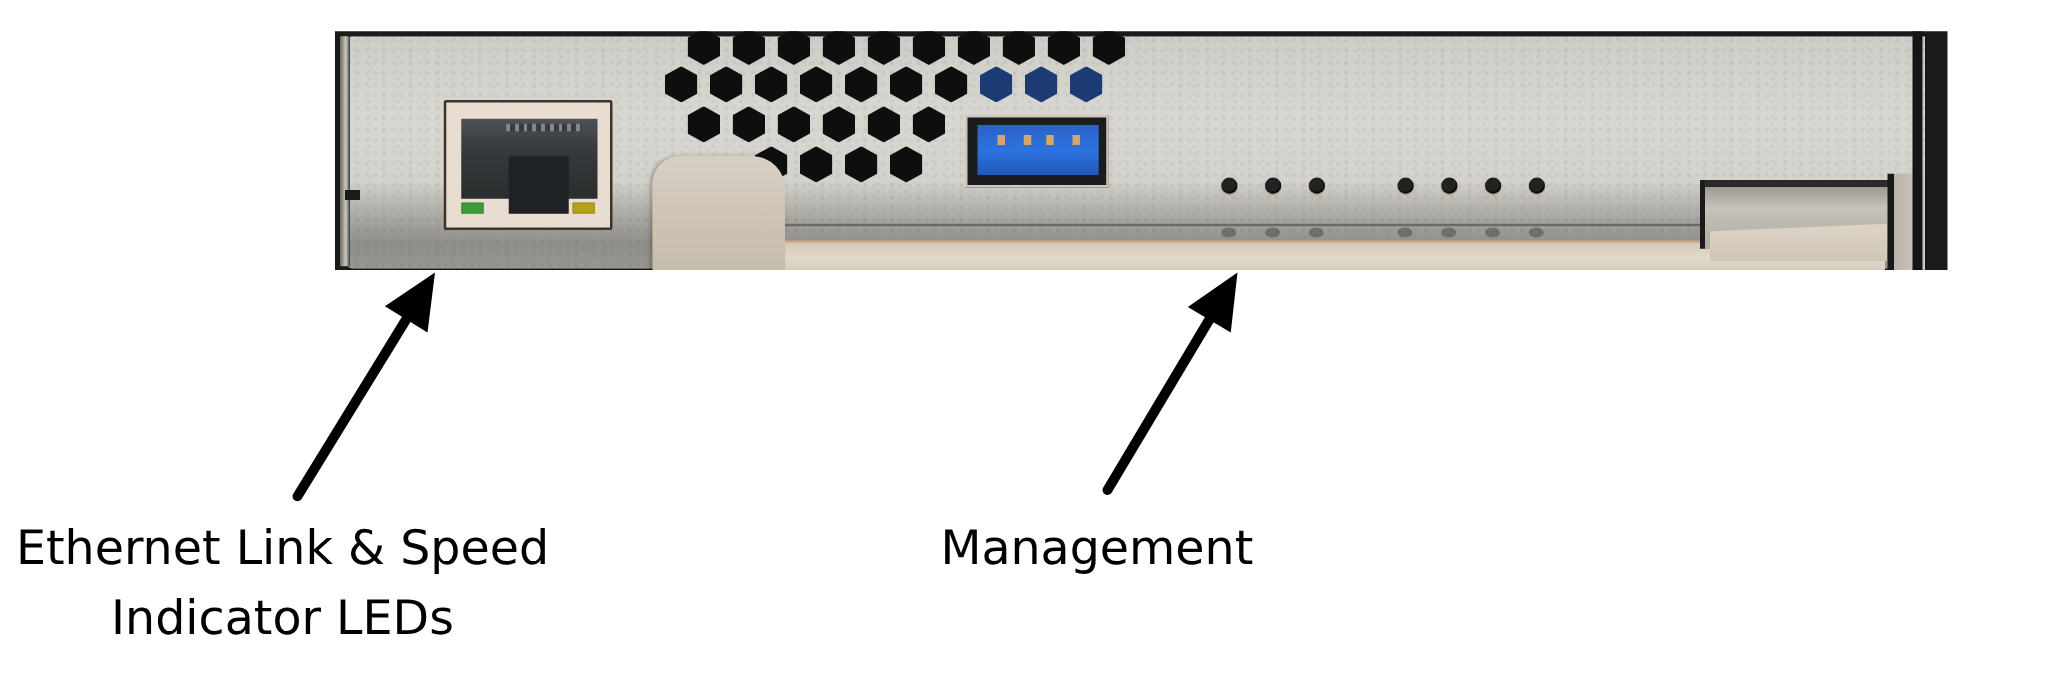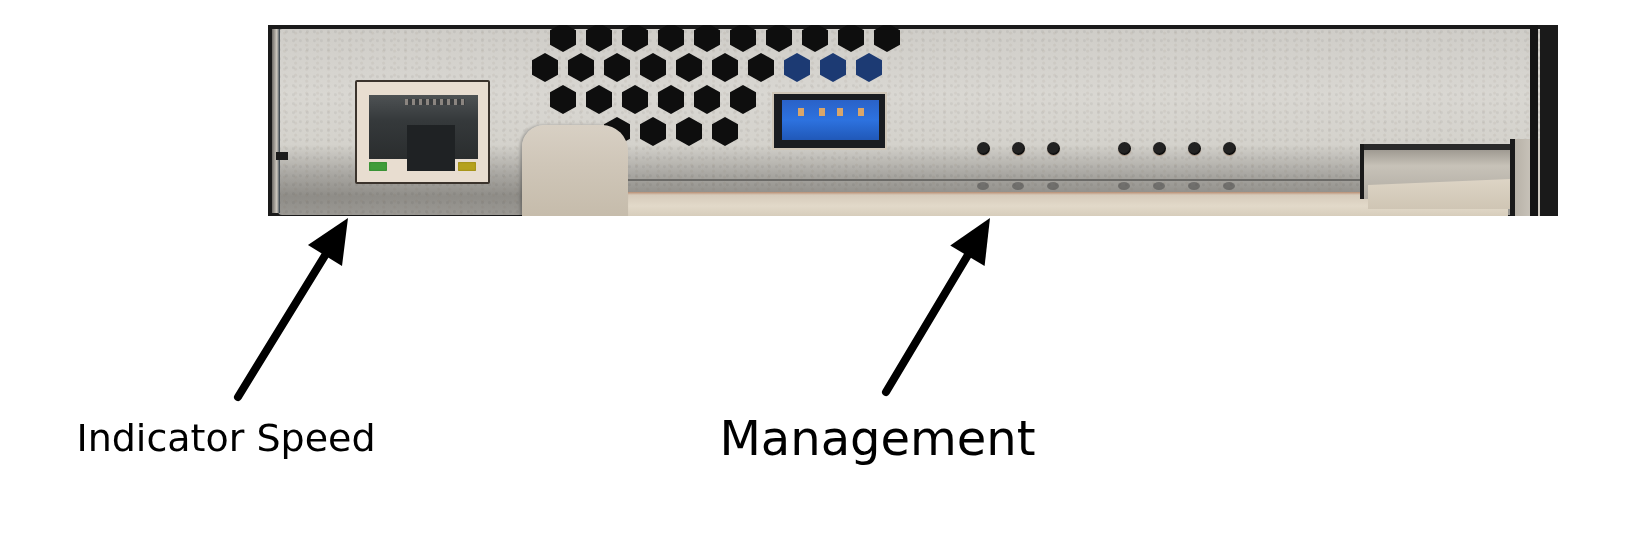--- a/index.html
+++ b/index.html
@@ -113,21 +113,21 @@
 
   
   svg.arrows { position: absolute; left: 0; top: 0; }
   .label {
     position: absolute; color: #000; font-size: 40px; line-height: 56px;
     text-align: center; white-space: nowrap;
     font-family: "DejaVu Sans", "Liberation Sans", sans-serif; letter-spacing: 0;
   }
   .label span { display: block; }
   #label-ethernet { left: 0; top: 410px; width: 452px; font-size: 38px; }
-  #label-mgmt { left: 700px; top: 410px; width: 355px; font-size: 48px; }
+  #label-mgmt { left: 700px; top: 410px; width: 355px; font-size: 38px; }
 </style>
 </head>
 <body>
 
 <div class="photo">
   <div class="plate">
 
     <div class="rj45">
       <div class="rj45-cavity">
         <div class="rj45-pins"></div>
@@ -212,17 +212,18 @@
 <svg class="arrows" width="1638" height="547">
   <g id="arrow-layer">
       <line x1="238" y1="397" x2="327.05735203046436" y2="252.07939987769893" stroke="#000000" stroke-width="8" stroke-linecap="round"></line>
       <polygon points="348,218 342.0027871723603,265.95866385023663 307.9233872946613,245.016015880701" fill="#000000"></polygon>
       <line x1="886" y1="392" x2="969.4782359062739" y2="252.33448992604167" stroke="#000000" stroke-width="8" stroke-linecap="round"></line>
       <polygon points="990,218 984.5933044599221,266.0288209655088 950.2588145338805,245.5070568717828" fill="#000000"></polygon>
     </g>
 </svg>
 
 <div class="label" id="label-ethernet">
-  <span>Indicator Speed</span>
+  <span>Ethernet Link &amp; Speed</span>
+  <span>Indicator LEDs</span>
 </div>
 <div class="label" id="label-mgmt">
   <span>Management</span>
 </div>
 
 </body></html>

